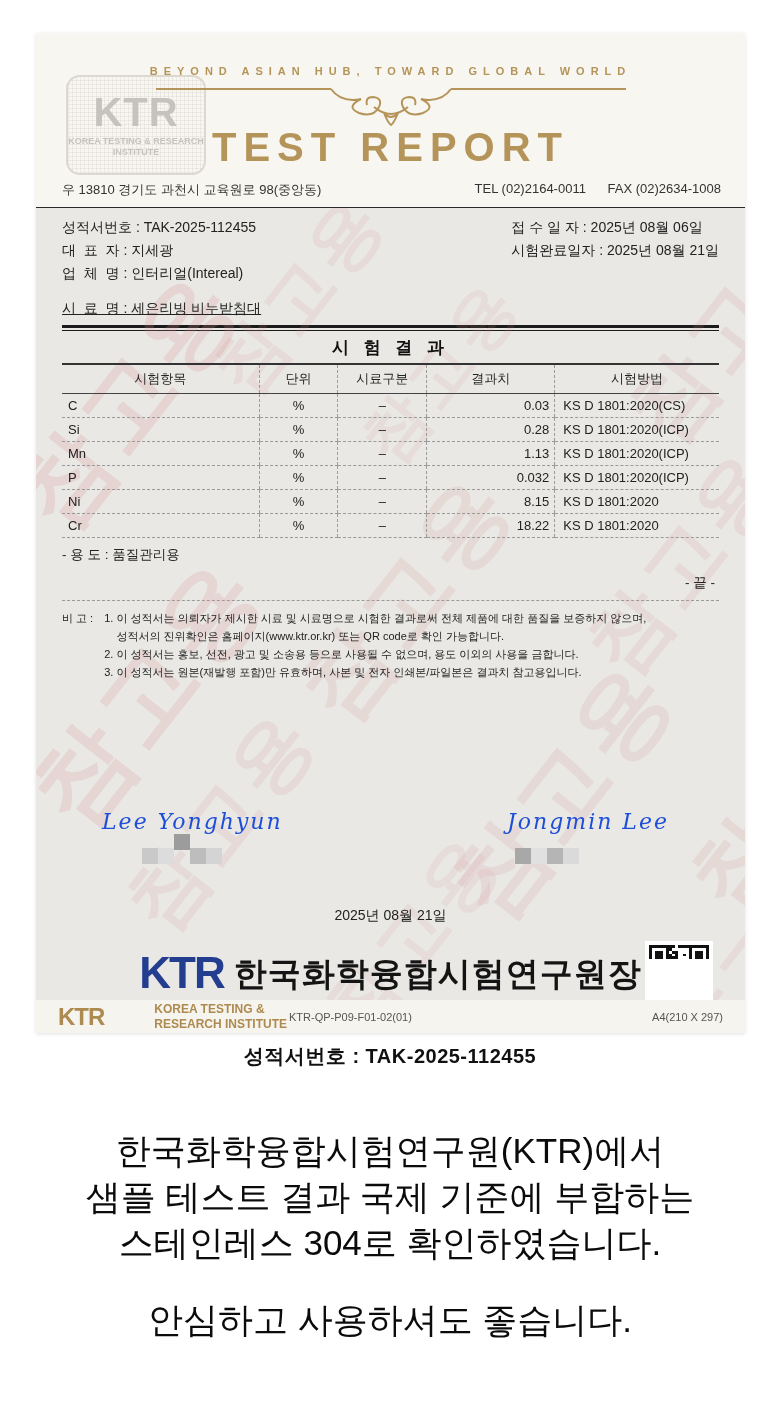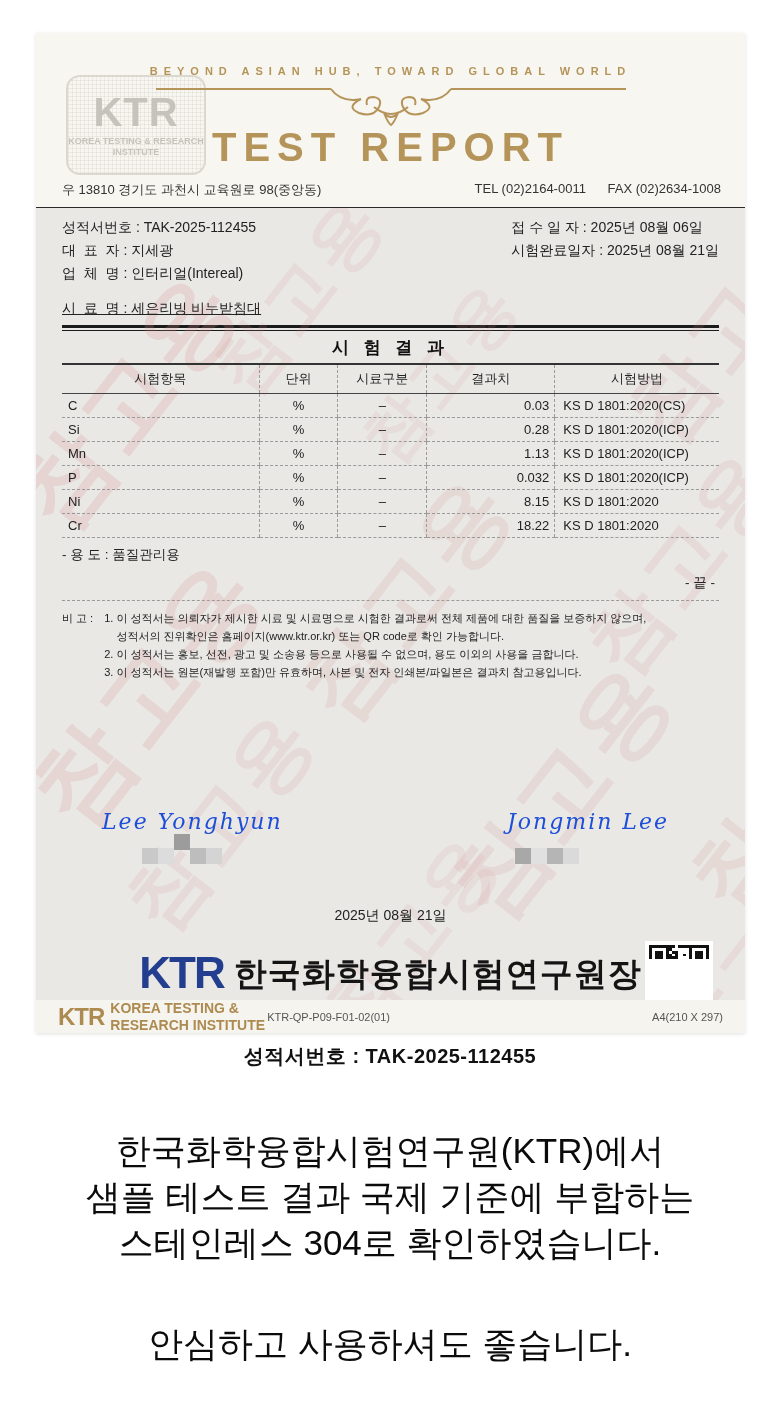--- a/index.html
+++ b/index.html
@@ -120,29 +120,29 @@
   .qr-grid i { background: transparent; }
   .qr-grid i.b { background: #111; }
 
   
   .doc-footer {
     position: absolute; left: 0; right: 0; bottom: 0; height: 33px;
     background: #f6f4ee; display: flex; align-items: center; padding: 0 22px;
   }
   .foot-logo { display: flex; align-items: center; }
   .foot-ktr { font-size: 24px; font-weight: 800; color: #ad8a4f; letter-spacing: -1px; margin-right: 6px; }
-  .foot-sub { font-size: 14px; font-weight: 700; color: #ad8a4f; line-height: 1.2; }
+  .foot-sub { font-size: 12px; font-weight: 700; color: #ad8a4f; line-height: 1.2; margin-left: 44px; }
   .foot-code { font-size: 11px; color: #555; margin-left: 2px; }
   .foot-paper { margin-left: auto; font-size: 11px; color: #555; }
 
   
   .below { position: absolute; left: 0; right: 0; top: 1043px; text-align: center; }
   .below-report-no { font-size: 20px; font-weight: 600; color: #111; letter-spacing: 0.5px; }
   .below-big { margin-top: 58px; font-size: 35px; color: #0b0b0b; line-height: 1.32; }
-  .below-closing { margin-top: 54px; font-size: 35px; color: #0b0b0b; }
+  .below-closing { margin-top: 30px; font-size: 35px; color: #0b0b0b; }
 </style>
 </head>
 <body>
 
 <div class="document">
 
   <div class="doc-header">
     <div class="emboss-logo">
       <div class="big">KTR</div>
       <div class="small">KOREA TESTING &amp; RESEARCH INSTITUTE</div>

